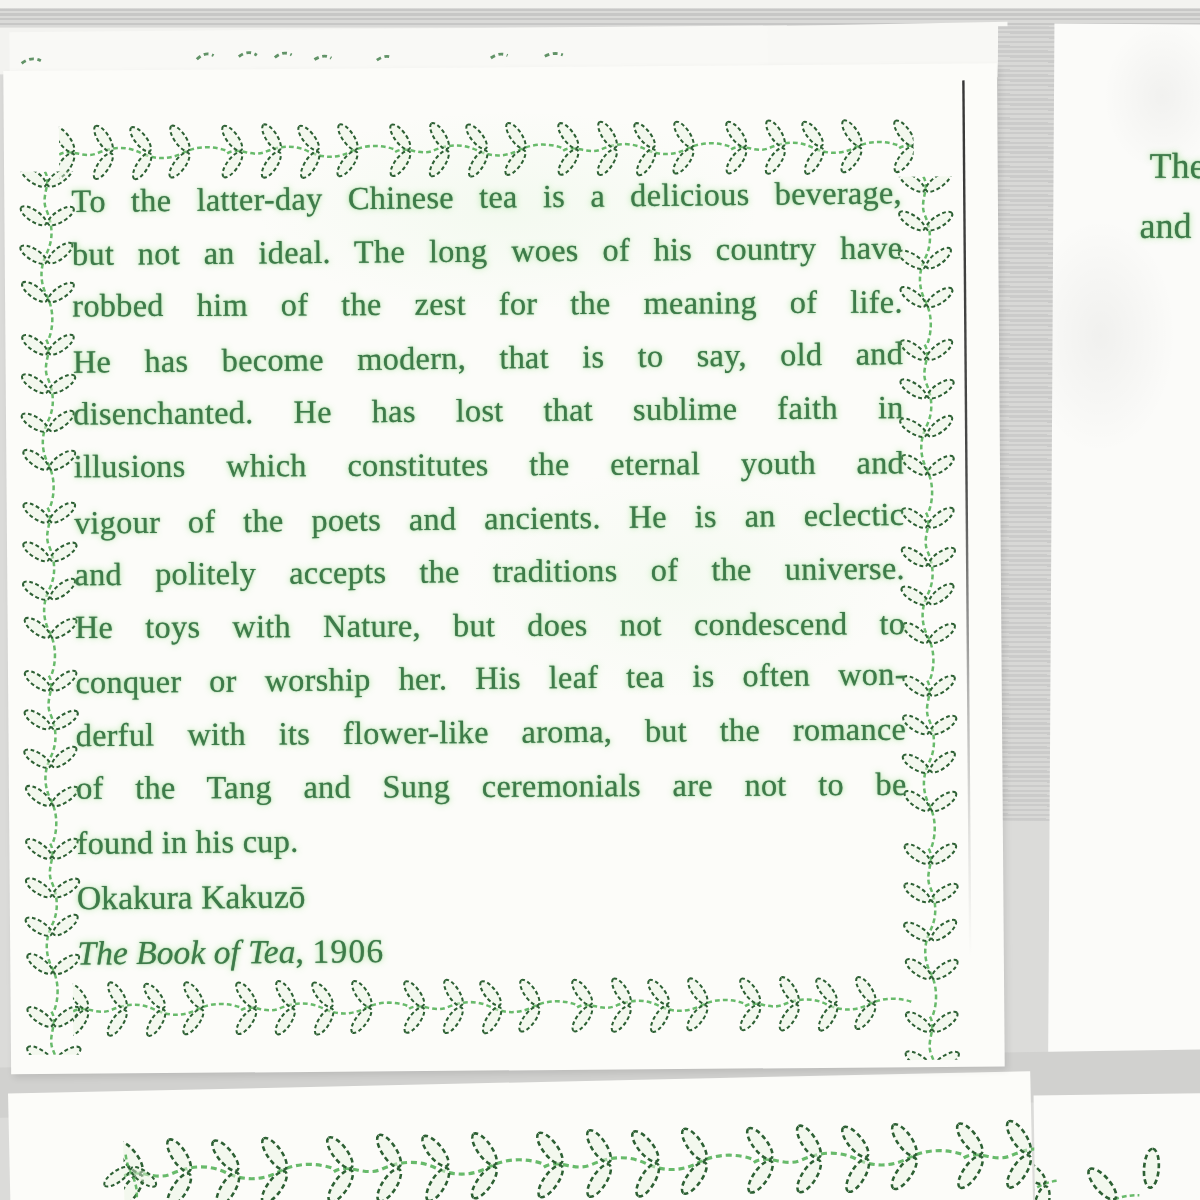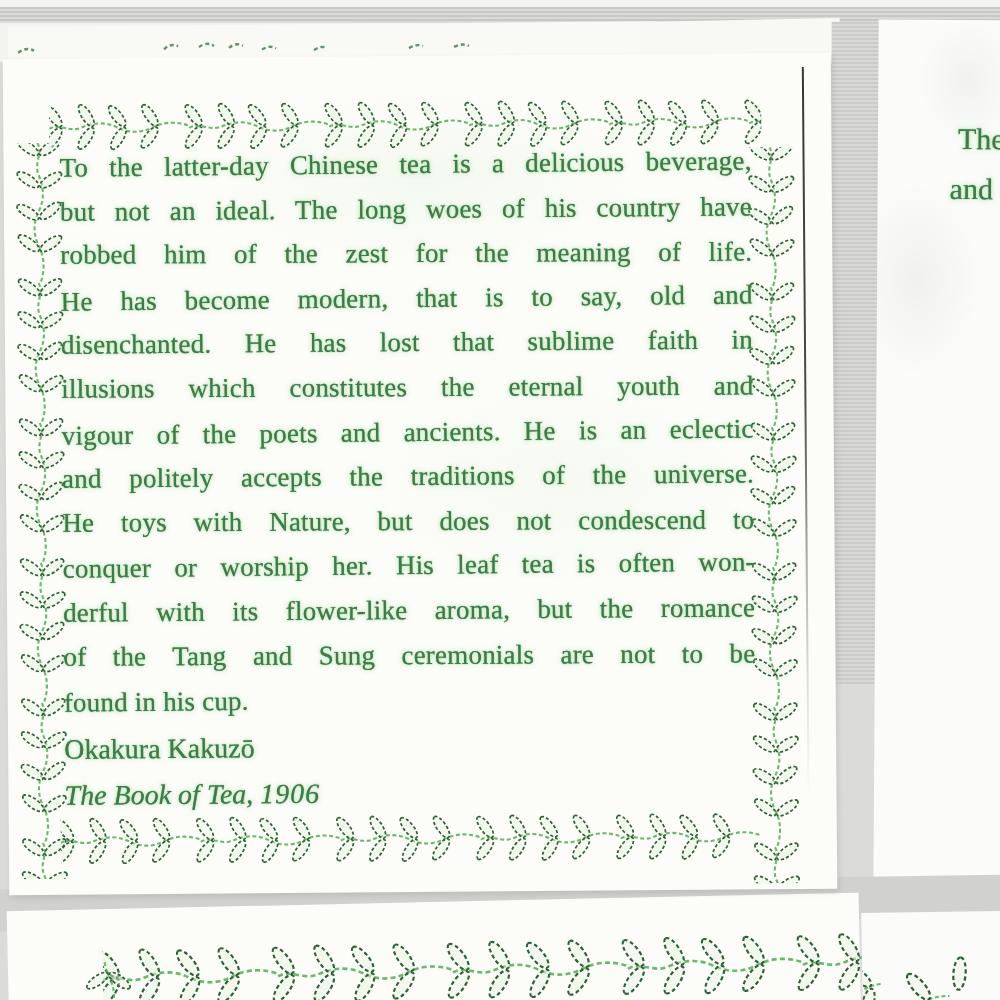--- a/index.html
+++ b/index.html
@@ -62,21 +62,21 @@
   .quote-line:last-child{text-align-last:left;}
   .quote-line:nth-child(3n){transform:rotate(0.18deg);}
   .quote-line:nth-child(3n+1){transform:rotate(-0.15deg);}
 
   .attribution{left:56px;top:668px;width:600px;
     color:var(--ink-green);
     text-shadow:0 0 5px rgba(143,224,126,0.80),0 0 1px var(--ink-green);}
   .attrib-author{font-size:28px;line-height:46px;}
   .attrib-work{font-size:28px;line-height:46px;}
   .attrib-title{font-style:italic;}
-  .attrib-year{letter-spacing:1px;font-style:italic;}
+  .attrib-year{letter-spacing:1px;}
 
   
   svg.vine{display:block;}
   .stem{fill:none;stroke:var(--stem-green);stroke-width:2.1;stroke-dasharray:4 2.6;opacity:0.9;}
   .leaf{fill:#e8f4df;fill-opacity:0.45;stroke:var(--leaf-outline);stroke-width:1.7;
         stroke-dasharray:3.2 2.1;}
   .vine-rot{transform-origin:0 0;}
 
   
   .bottom-card{left:8px;top:902px;width:852px;height:130px;background:var(--paper);

